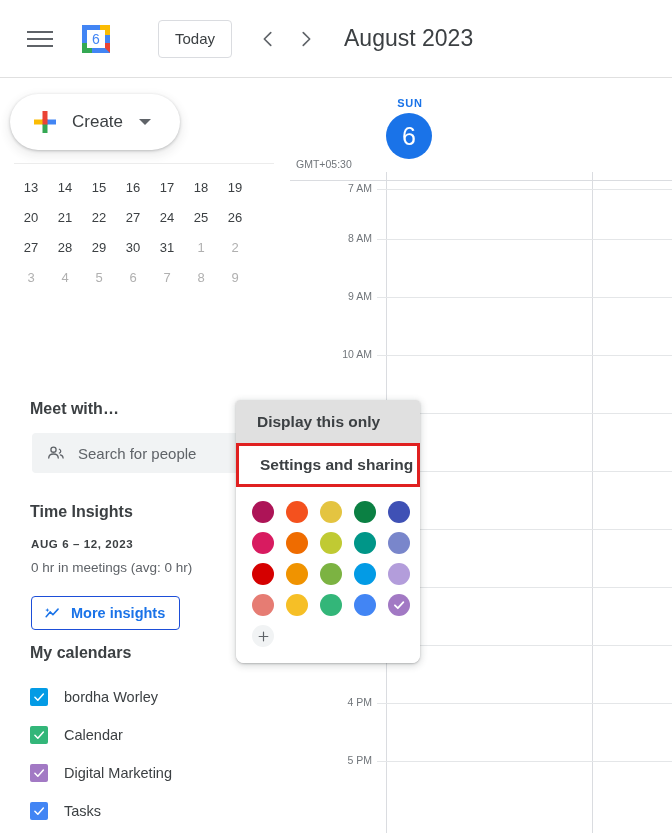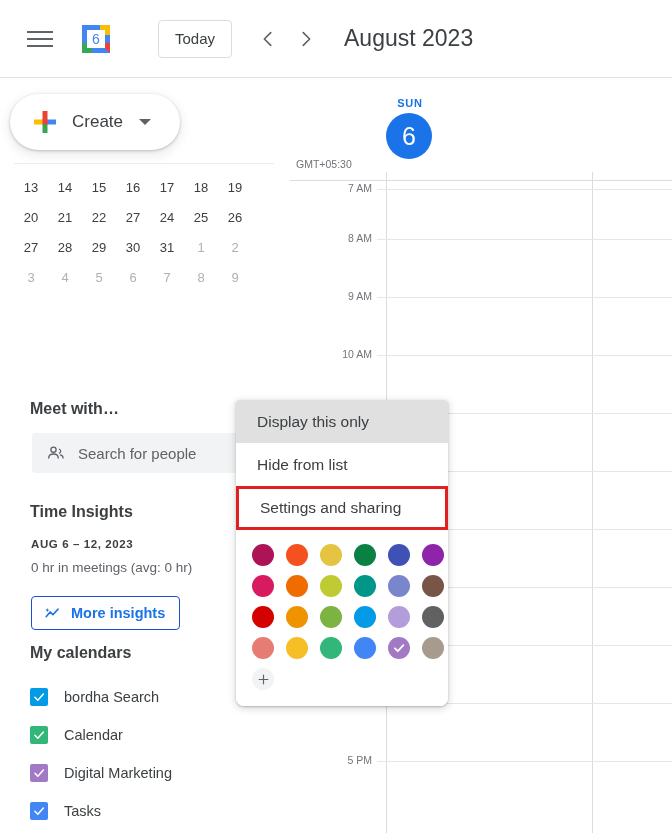--- a/index.html
+++ b/index.html
@@ -171,23 +171,23 @@
     text-align: right; font-size: 10.5px; color: #70757a;
   }
   .hour-line {
     position: absolute; left: 87px; top: 0; width: 295px;
     border-bottom: 1px solid #e4e6e8;
   }
 
   
   .ctx-menu {
     position: absolute; top: 400px; left: 236px;
-    width: 212px; background: #fff;
+    width: 184px; background: #fff;
     box-shadow: 0 2px 6px 2px rgba(60,64,67,.15), 0 1px 2px rgba(60,64,67,.3);
-    border-radius: 4px 4px 8px 8px; overflow: hidden; z-index: 30;
+    border-radius: 4px 4px 8px 8px; overflow: hidden; z-index: 30; font-weight: bold;
   }
   .ctx-item {
     height: 43px; display: flex; align-items: center;
     padding-left: 21px; font-size: 15.5px; color: #3c4043;
     cursor: pointer; background: #fff;
   }
   .ctx-item.hovered { background: #e0e0e0; }
   .ctx-item.outlined {
     border: 3px solid #e02020; height: 44px;
     margin: 0; position: relative; z-index: 2;
@@ -323,21 +323,21 @@
     </div>
 
     <div class="section-title mc-title">My calendars</div>
     <div class="cal-list" id="my-cal-list">
         <div class="cal-row">
           <div class="cal-check" style="background: rgb(3, 155, 229);">
             <svg width="14" height="14" viewBox="0 0 24 24">
               <path d="M5 12.5 L10 17.5 L19.5 7" fill="none" stroke="#fff" stroke-width="2.6" stroke-linecap="round" stroke-linejoin="round"></path>
             </svg>
           </div>
-          <span class="cal-name">bordha Search</span>
+          <span class="cal-name">bordha Worley</span>
         </div>
         <div class="cal-row">
           <div class="cal-check" style="background: rgb(51, 182, 121);">
             <svg width="14" height="14" viewBox="0 0 24 24">
               <path d="M5 12.5 L10 17.5 L19.5 7" fill="none" stroke="#fff" stroke-width="2.6" stroke-linecap="round" stroke-linejoin="round"></path>
             </svg>
           </div>
           <span class="cal-name">Calendar</span>
         </div>
         <div class="cal-row">
@@ -413,21 +413,20 @@
         <div class="hour-row" style="top: 683px;">
           <div class="hour-label">5 PM</div>
           <div class="hour-line"></div>
         </div>
       </div>
   </div>
 
   <div class="ctx-menu">
     <div id="ctx-items">
         <div class="ctx-item hovered">Display this only</div>
-        <div class="ctx-item">Hide from list</div>
         <div class="ctx-item outlined" style="border-color: rgb(224, 32, 32);">Settings and sharing</div>
       </div>
     <div class="swatch-panel" id="swatches">
         <div class="sw-row">
           <div class="sw" style="background: rgb(173, 20, 87);"></div>
           <div class="sw" style="background: rgb(244, 81, 30);"></div>
           <div class="sw" style="background: rgb(228, 196, 65);"></div>
           <div class="sw" style="background: rgb(11, 128, 67);"></div>
           <div class="sw" style="background: rgb(63, 81, 181);"></div>
           <div class="sw" style="background: rgb(142, 36, 170);"></div>

